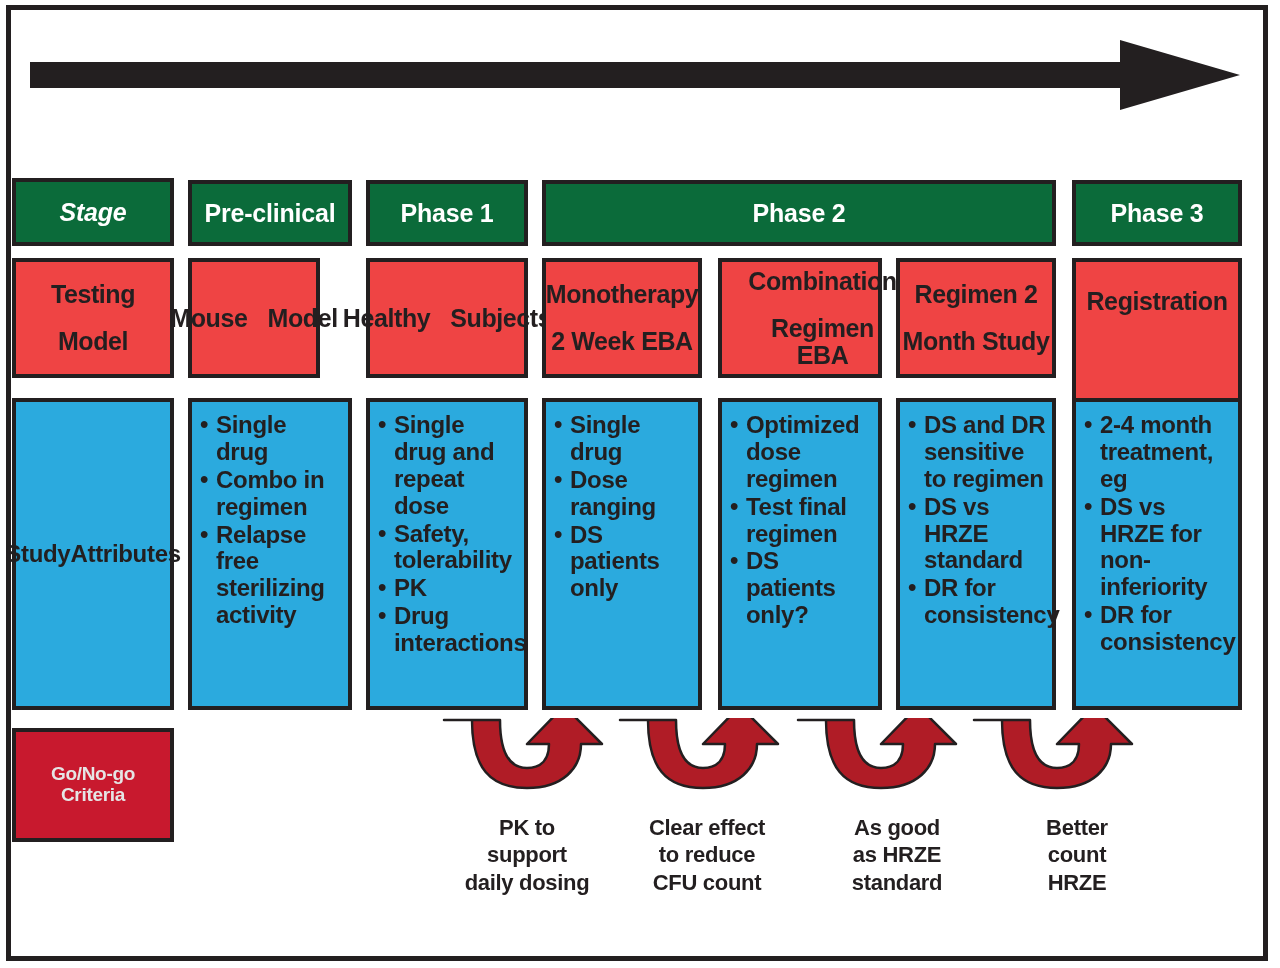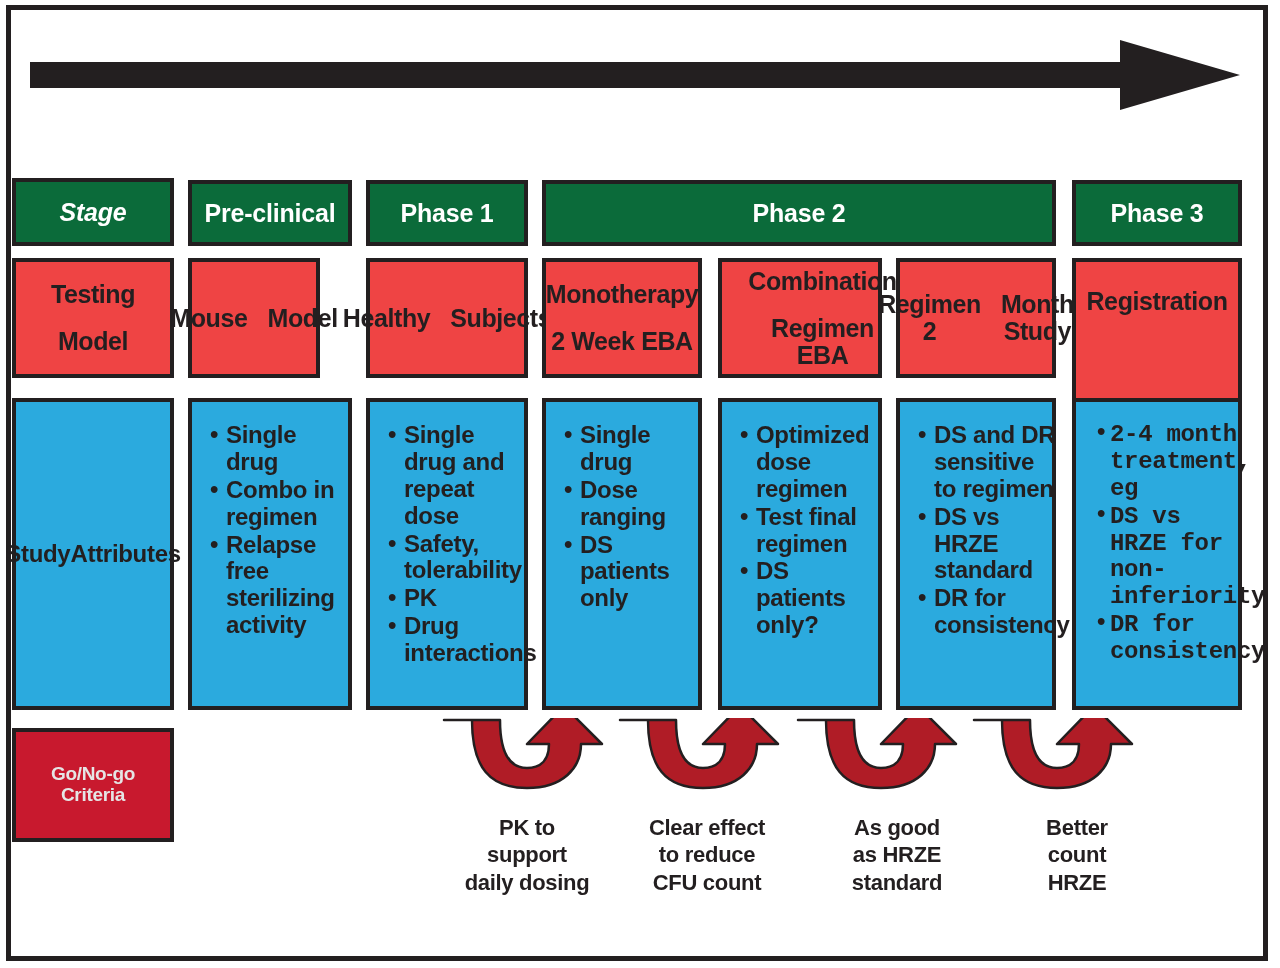--- a/index.html
+++ b/index.html
@@ -76,21 +76,21 @@
   }
   .gonogo-box{
     background:#c8192e;
     color:#e5e5e5;
     font-size:19px;
     letter-spacing:-0.3px;
   }
 
   ul.bullets{
     list-style:none;
-    margin:12px;
+    margin:2px;
     padding:0;
     width:100%;
   }
   ul.bullets li{
     position:relative;
     padding-left:16px;
     margin:0 0 1px 0;
     line-height:1.12;
   }
   ul.bullets li:before{
@@ -168,21 +168,21 @@
   <div class="box model-box" style="left:542px; top:258px; width:160px; height:120px; flex-direction:column;">
     <span>Monotherapy</span>
     <span>2 Week EBA</span>
   </div>
 
   <div class="box model-box" style="left:718px; top:258px; width:164px; height:120px; flex-direction:column;padding-left:46px;">
     <span>Combination</span>
     <span>Regimen EBA</span>
   </div>
 
-  <div class="box model-box" style="left:896px; top:258px; width:160px; height:120px; flex-direction:row;">
+  <div class="box model-box" style="left:896px; top:258px; width:160px; height:120px; flex-direction:column;">
     <span>Regimen 2</span>
     <span>Month Study</span>
   </div>
 
   <div class="box model-box" style="left:1072px; top:258px; width:170px; height:148px; align-items:flex-start; padding-top:26px;">
     <span>Registration</span>
   </div>
 
   <div class="box attr-box centered" style="left:12px; top:398px; width:162px; height:312px; ">
     <span>Study</span>
@@ -223,21 +223,21 @@
   </div>
 
   <div class="box attr-box" style="left:896px; top:398px; width:160px; height:312px;">
     <ul class="bullets">
       <li>DS and DR sensitive to regimen</li>
       <li>DS vs HRZE standard</li>
       <li>DR for consistency</li>
     </ul>
   </div>
 
-  <div class="box attr-box" style="left:1072px; top:398px; width:170px; height:312px;font-family:Liberation Mono, monospace;">
+  <div class="box attr-box" style="left:1072px; top:398px; width:170px; height:312px;">
     <ul class="bullets">
       <li>2-4 month treatment, eg</li>
       <li>DS vs HRZE for non-inferiority</li>
       <li>DR for consistency</li>
     </ul>
   </div>
 
   <div class="box gonogo-box" style="left:12px; top:728px; width:162px; height:114px; flex-direction:column;">
     <span>Go/No-go</span>
     <span>Criteria</span>

